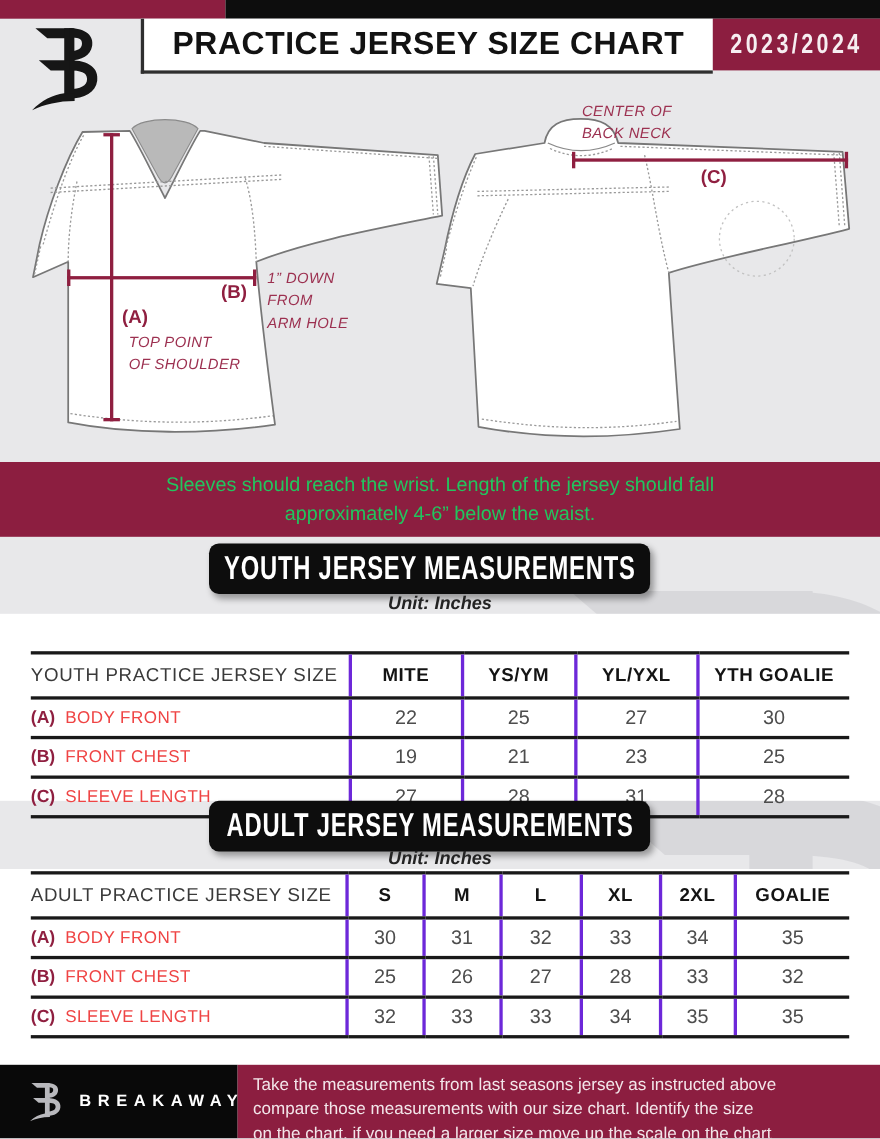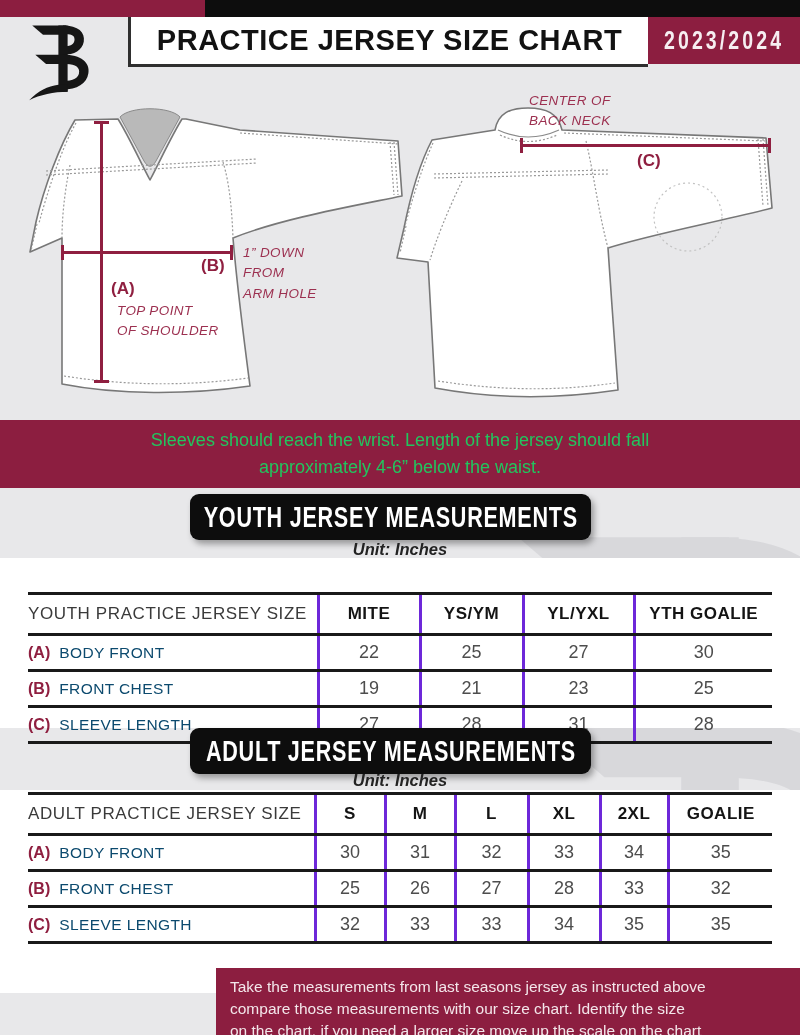--- a/index.html
+++ b/index.html
@@ -51,21 +51,21 @@
   table.size{border-collapse:collapse;table-layout:fixed;width:744px;position:absolute;left:28px;}
   table.size th,table.size td{border-top:3px solid #191919;border-bottom:3px solid #191919;padding:0;}
   table.size th+th,table.size td+td{border-left:3px solid #6d28d9;}
   table.size thead tr{height:41px;}
   table.size tbody tr{height:36px;}
   th.lblh{text-align:left;padding-left:24px;font-weight:normal;font-size:17px;color:#3a3a3a;letter-spacing:.6px;}
   th.size-h{font-weight:bold;font-size:17px;color:#141414;letter-spacing:.5px;text-align:center;}
   td.val{text-align:center;font-size:18px;color:#4d4d4d;}
   td.lbl{text-align:left;padding-left:24px;}
   td.lbl .key{color:#8f1f40;font-weight:bold;font-size:16px;margin-right:9px;}
-  td.lbl .lab{font-size:15.5px;color:#0c4a6e;letter-spacing:.4px;}
+  td.lbl .lab{font-size:15.5px;color:#ef4444;letter-spacing:.4px;}
 
   
   .watermark{position:absolute;left:470px;top:478px;width:480px;height:560px;color:#b6b6bc;opacity:.30;pointer-events:none;}
 
   
   .footer-black{position:absolute;left:0;top:968px;width:216px;height:67px;background:#090909;}
   .logo-footer{position:absolute;left:25px;top:11px;width:36px;height:44px;color:#b9b9bd;}
   .brand{position:absolute;left:72px;top:24px;color:#ffffff;font-weight:bold;font-size:15px;letter-spacing:6px;}
   .footer-maroon{position:absolute;left:216px;top:968px;width:584px;height:67px;background:#8c1e40;
                  box-sizing:border-box;padding:8px 0 0 14px;color:#f3e6ea;font-size:15.5px;line-height:1.43;}
@@ -264,19 +264,25 @@
           <td class="val">33</td>
           <td class="val">33</td>
           <td class="val">34</td>
           <td class="val">35</td>
           <td class="val">35</td>
         </tr>
       </tbody>
     </table>
   </div>
 
+  <div class="footer-black">
+    <svg class="logo-footer" viewBox="0 0 100 104">
+        <use href="#blogo"></use>
+      </svg>
+    <div class="brand">BREAKAWAY</div>
+  </div>
   <div class="footer-maroon">
     <div class="preline">Take the measurements from last seasons jersey as instructed above
 compare those measurements  with our size chart. Identify the size
 on the chart, if you need a larger size move up the scale on the chart</div>
   </div>
 
 </div>
 
 </body></html>

